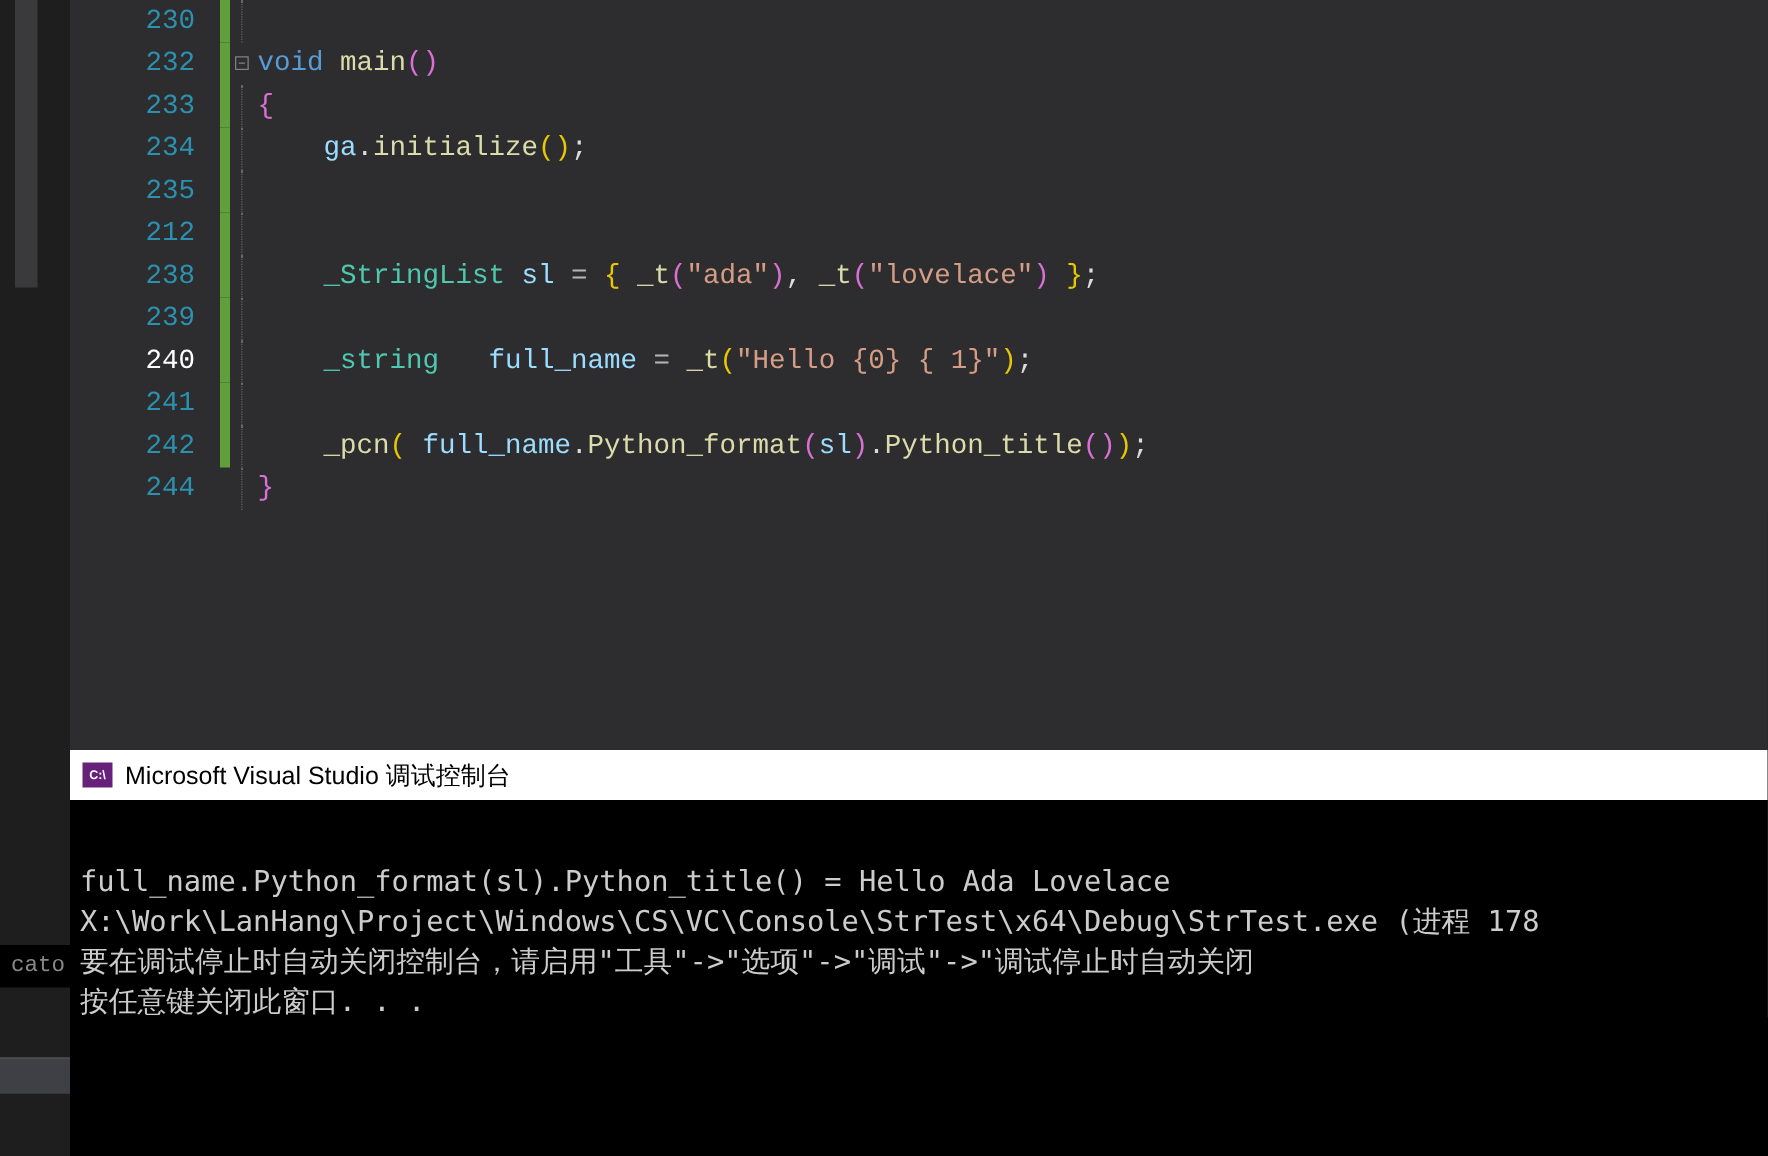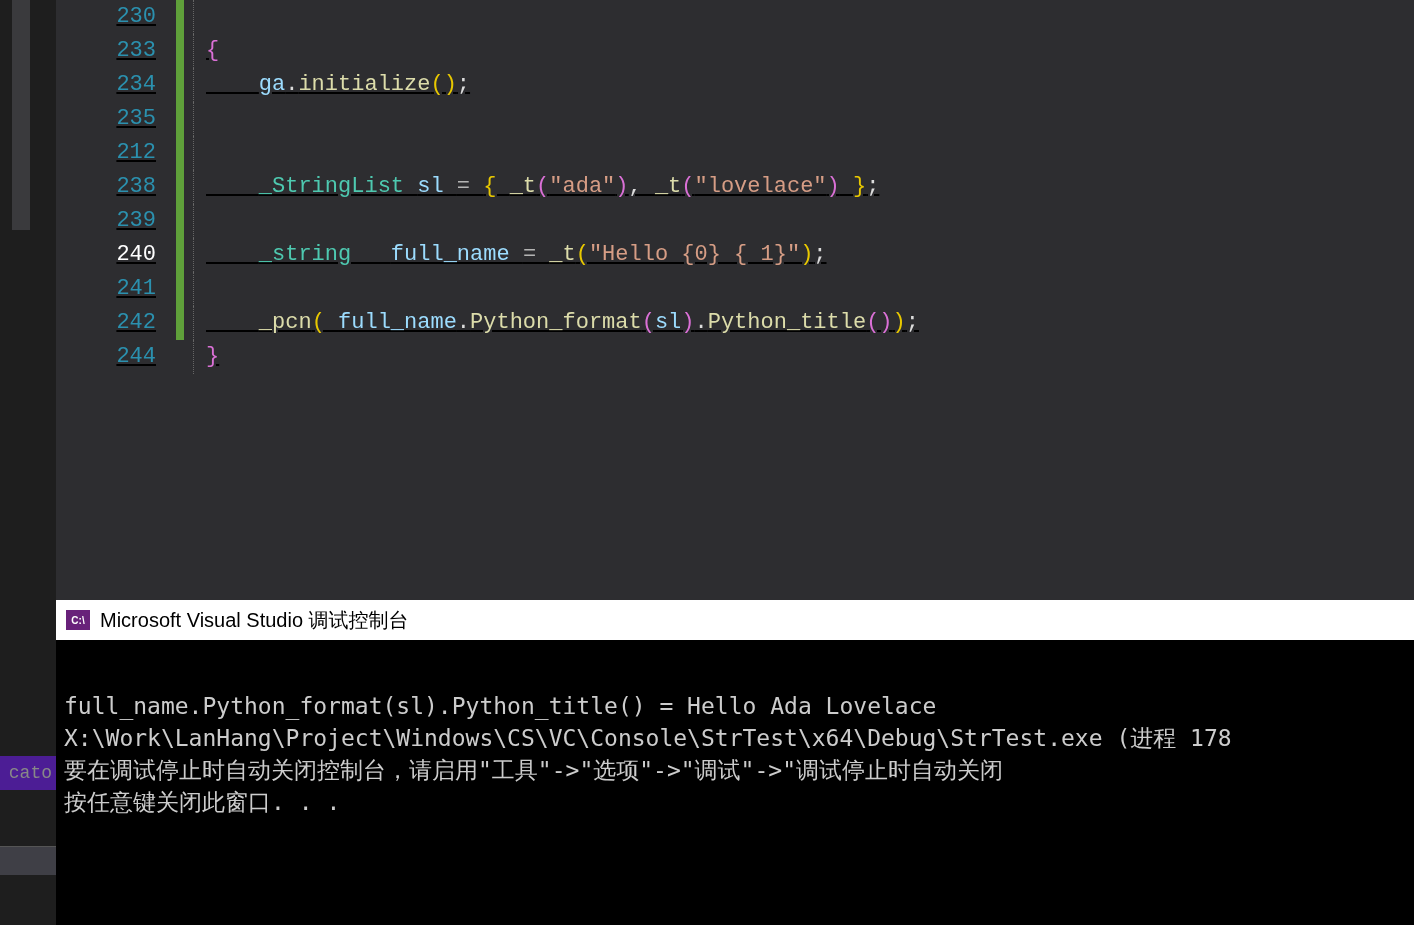--- a/index.html
+++ b/index.html
@@ -28,21 +28,20 @@
     top: 0;
     width: 18px;
     height: 230px;
     background: #3a3a3d;
   }
   .content-body {
     flex: 1;
     background: #2d2d30;
     position: relative;
     padding-top: 0;
-    text-decoration: underline;
   }
   .code-row {
     display: flex;
     height: 34px;
     align-items: center;
     font-size: 22px;
     line-height: 34px;
   }
   .lineno {
     width: 120px;
@@ -158,21 +157,21 @@
     position: relative;
     margin-top: 44px;
   }
   .console-line { display: block; }
   .truncated-left {
     position: absolute;
     left: 0;
     top: 756px;
     width: 56px;
     color: #888;
-    background: #4c1d95;
+    background: #000000;
     font-size: 18px;
     height: 34px;
     display: flex;
     align-items: center;
     justify-content: flex-end;
     padding-right: 4px;
   }
 </style>
 </head>
 <body>
@@ -182,20 +181,28 @@
     <div class="overview-ruler"></div>
   </div>
   <div class="content-body" id="code-body">
       <div class="code-row">
         <div class="lineno">230</div>
         <div class="change-bar green"></div>
         <div class="outline-col">
           <div class="outline-line-v"></div>
         </div>
         <div class="code-text"></div>
+      </div>
+      <div class="code-row">
+        <div class="lineno">232</div>
+        <div class="change-bar green"></div>
+        <div class="outline-col">
+          <div class="outline-box"></div>
+        </div>
+        <div class="code-text"><span class="kw">void </span><span class="fn">main</span><span class="paren-pink">()</span></div>
       </div>
       <div class="code-row">
         <div class="lineno">233</div>
         <div class="change-bar green"></div>
         <div class="outline-col">
           <div class="outline-line-v"></div>
         </div>
         <div class="code-text"><span class="brace">{</span></div>
       </div>
       <div class="code-row">

